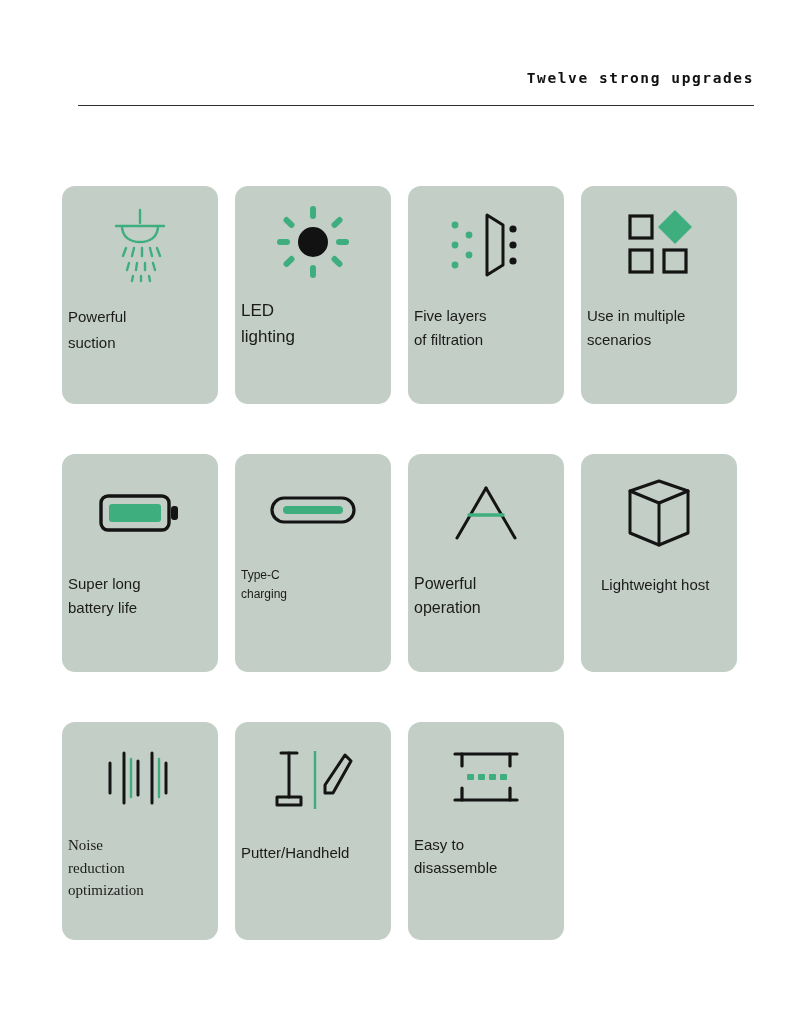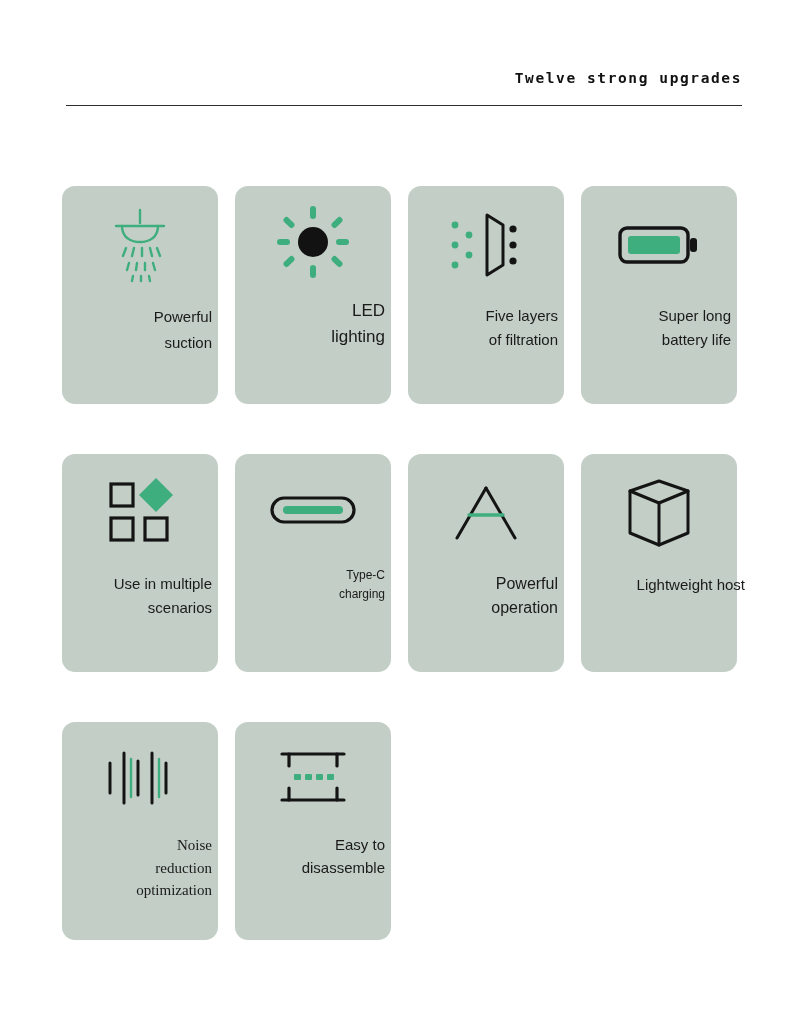--- a/index.html
+++ b/index.html
@@ -18,21 +18,21 @@
   .page {
     position: relative;
     width: 800px;
     height: 1013px;
     box-sizing: border-box;
   }
   
   .header {
     position: absolute;
     top: 70px;
-    left: 66px;
+    left: 78px;
     width: 676px;
     height: 50px;
   }
   .header-title {
     position: absolute;
     right: 0;
     top: 0;
     font-family: "DejaVu Sans Mono", monospace;
     font-size: 14.5px;
     font-weight: bold;
@@ -72,21 +72,21 @@
   }
   .card-icon {
     height: 118px;
     width: 100%;
     display: flex;
     align-items: center;
     justify-content: center;
   }
   .card-label {
     width: 100%;
-    text-align: right;
+    text-align: left;
     font-size: 15px;
     line-height: 1.72;
     color: #1b1b1b;
     padding: 0 6px;
     box-sizing: border-box;
     white-space: pre-line;
   }
   
   .card.c0 .card-label { font-size: 15px; line-height: 1.75; }
   .card.c1 .card-label { font-size: 17px; line-height: 1.55; }
@@ -181,43 +181,43 @@
             <circle cx="66" cy="20" r="3.6"></circle>
             <circle cx="66" cy="36" r="3.6"></circle>
             <circle cx="66" cy="52" r="3.6"></circle>
           </g>
         </svg>
       </div>
       <div class="card-label">Five layers
 of filtration</div>
     </div>
 
-    <div class="card c3">
-      <div class="card-icon">
-        <svg width="84" height="50" viewBox="0 0 84 50">
-          <rect x="3" y="8" width="68" height="34" rx="7" fill="none" stroke="#141414" stroke-width="3.4"></rect>
-          <rect x="11" y="16" width="52" height="18" rx="3" fill="#3fae7e"></rect>
-          <rect x="73" y="18" width="7" height="14" rx="3" fill="#141414"></rect>
-        </svg>
-      </div>
-      <div class="card-label">Super long
-battery life</div>
-    </div>
-
     <div class="card c4">
       <div class="card-icon">
         <svg width="64" height="64" viewBox="0 0 64 64">
           <rect x="3" y="3" width="22" height="22" fill="none" stroke="#141414" stroke-width="3.2"></rect>
           <rect x="3" y="37" width="22" height="22" fill="none" stroke="#141414" stroke-width="3.2"></rect>
           <rect x="37" y="37" width="22" height="22" fill="none" stroke="#141414" stroke-width="3.2"></rect>
           <rect x="36" y="2" width="24" height="24" fill="#3fae7e" transform="rotate(45 48 14)"></rect>
         </svg>
       </div>
       <div class="card-label">Use in multiple
 scenarios</div>
+    </div>
+
+    <div class="card c3">
+      <div class="card-icon">
+        <svg width="84" height="50" viewBox="0 0 84 50">
+          <rect x="3" y="8" width="68" height="34" rx="7" fill="none" stroke="#141414" stroke-width="3.4"></rect>
+          <rect x="11" y="16" width="52" height="18" rx="3" fill="#3fae7e"></rect>
+          <rect x="73" y="18" width="7" height="14" rx="3" fill="#141414"></rect>
+        </svg>
+      </div>
+      <div class="card-label">Super long
+battery life</div>
     </div>
 
 
     <div class="card c6">
       <div class="card-icon">
         <svg width="88" height="38" viewBox="0 0 88 38">
           <rect x="3" y="7" width="82" height="24" rx="12" fill="none" stroke="#141414" stroke-width="3.2"></rect>
           <rect x="14" y="15" width="60" height="8" rx="4" fill="#3fae7e"></rect>
         </svg>
       </div>
@@ -266,20 +266,36 @@
             <line x1="27" y1="12" x2="27" y2="50"></line>
             <line x1="55" y1="12" x2="55" y2="50"></line>
           </g>
         </svg>
       </div>
       <div class="card-label">Noise
 reduction
 optimization</div>
     </div>
 
+    <div class="card c10">
+      <div class="card-icon">
+        <svg width="84" height="64" viewBox="0 0 84 64">
+          <g stroke="#141414" stroke-width="3" fill="none" stroke-linecap="round" stroke-linejoin="round">
+            <line x1="10" y1="4" x2="26" y2="4"></line>
+            <line x1="18" y1="4" x2="18" y2="48"></line>
+            <path d="M6 48 H30 L30 56 H6 Z"></path>
+          </g>
+          <line x1="44" y1="2" x2="44" y2="60" stroke="#3fae7e" stroke-width="2.4"></line>
+          <g stroke="#141414" stroke-width="3" fill="none" stroke-linejoin="round" stroke-linecap="round">
+            <path d="M74 6 L80 12 L62 44 L54 44 L54 36 Z"></path>
+          </g>
+        </svg>
+      </div>
+      <div class="card-label">Putter/Handheld</div>
+    </div>
 
     <div class="card c11">
       <div class="card-icon">
         <svg width="74" height="60" viewBox="0 0 74 60">
           <g stroke="#141414" stroke-width="3.2" fill="none" stroke-linecap="round">
             <line x1="6" y1="6" x2="68" y2="6"></line>
             <line x1="13" y1="6" x2="13" y2="18"></line>
             <line x1="61" y1="6" x2="61" y2="18"></line>
             <line x1="6" y1="52" x2="68" y2="52"></line>
             <line x1="13" y1="40" x2="13" y2="52"></line>

